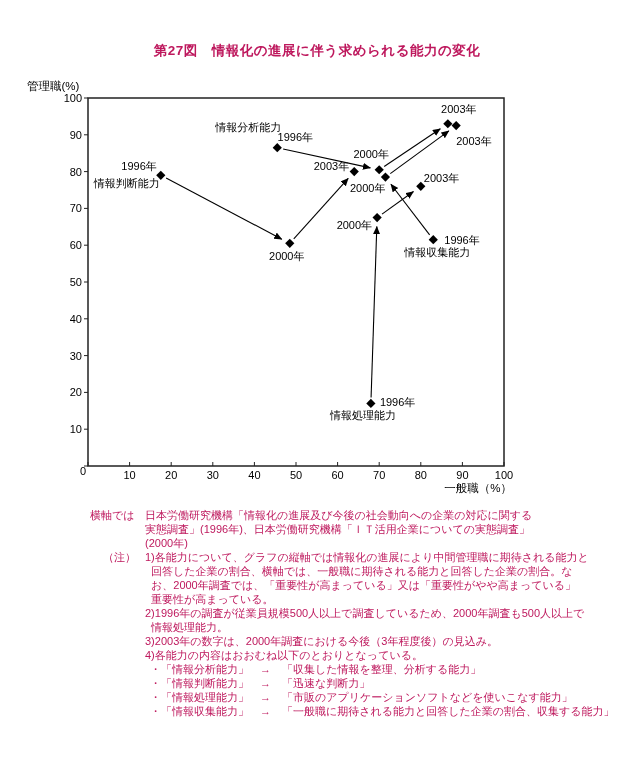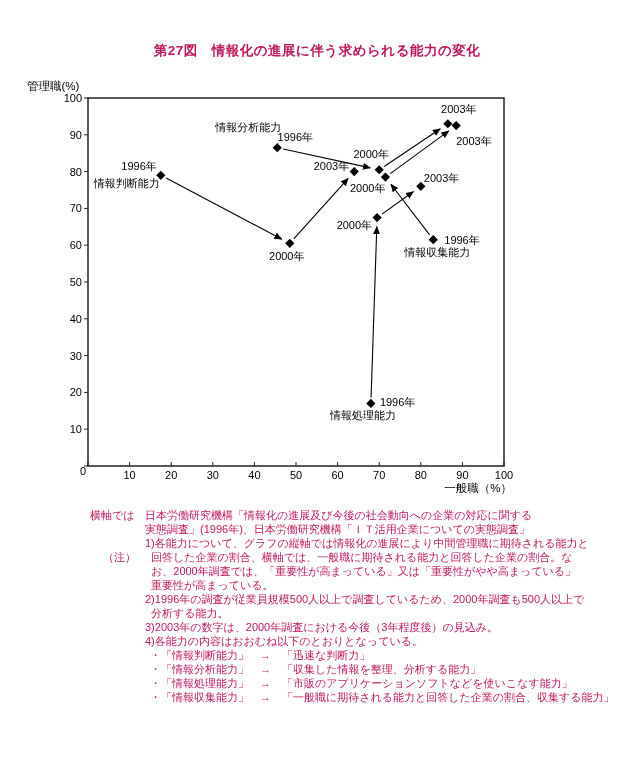--- a/index.html
+++ b/index.html
@@ -135,28 +135,29 @@
       <text x="456.16" y="74.60000000000002" text-anchor="start" font-size="11">2003年</text>
       <text x="437.28" y="185.68" text-anchor="middle" font-size="11">情報収集能力</text>
     </svg>
 
   <div class="footer">
     <span class="flabel src">横軸では</span>
     <span class="flabel note">（注）</span>
     <div class="flines" id="footer-lines">
         <div class="fline ind0">日本労働研究機構「情報化の進展及び今後の社会動向への企業の対応に関する</div>
         <div class="fline ind0">実態調査」(1996年)、日本労働研究機構「ＩＴ活用企業についての実態調査」</div>
+        <div class="fline ind0">(2000年)</div>
         <div class="fline ind0">1)各能力について、グラフの縦軸では情報化の進展により中間管理職に期待される能力と</div>
         <div class="fline ind1">回答した企業の割合、横軸では、一般職に期待される能力と回答した企業の割合。な</div>
         <div class="fline ind1">お、2000年調査では、「重要性が高まっている」又は「重要性がやや高まっている」</div>
         <div class="fline ind1">重要性が高まっている。</div>
         <div class="fline ind0">2)1996年の調査が従業員規模500人以上で調査しているため、2000年調査も500人以上で</div>
-        <div class="fline ind1">分析する能力。</div>
+        <div class="fline ind1">情報処理能力。</div>
         <div class="fline ind0">3)2003年の数字は、2000年調査における今後（3年程度後）の見込み。</div>
         <div class="fline ind0">4)各能力の内容はおおむね以下のとおりとなっている。</div>
+        <div class="fline ind2">・「情報分析能力」　→　「収集した情報を整理、分析する能力」</div>
         <div class="fline ind2">・「情報判断能力」　→　「迅速な判断力」</div>
-        <div class="fline ind2">・「情報分析能力」　→　「収集した情報を整理、分析する能力」</div>
         <div class="fline ind2">・「情報処理能力」　→　「市販のアプリケーションソフトなどを使いこなす能力」</div>
         <div class="fline ind2">・「情報収集能力」　→　「一般職に期待される能力と回答した企業の割合、収集する能力」</div>
       </div>
   </div>
 
 </div>
 
 </body></html>

